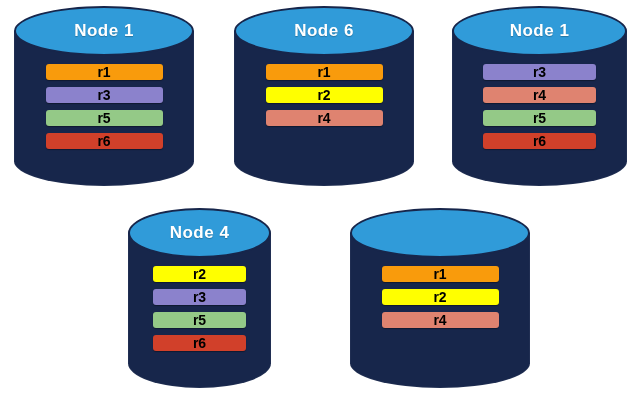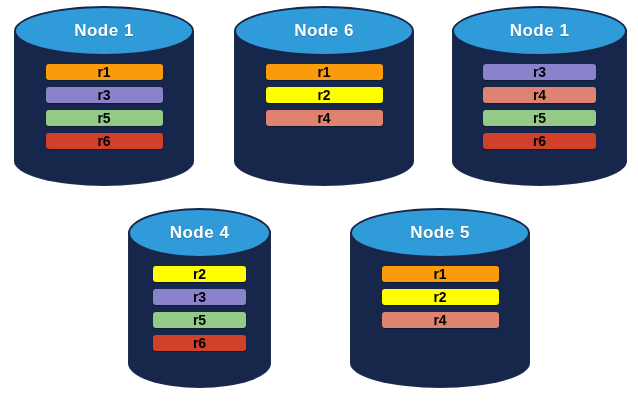--- a/index.html
+++ b/index.html
@@ -147,20 +147,19 @@
         <div class="replica" style="background: rgb(139, 130, 204); color: rgb(0, 0, 0);">r3</div>
         <div class="replica" style="background: rgb(148, 201, 135); color: rgb(0, 0, 0);">r5</div>
         <div class="replica" style="background: rgb(209, 64, 42); color: rgb(0, 0, 0);">r6</div>
       </div>
     </div>
     <div class="node" style="left: 350px; top: 208px; width: 180px; height: 180px;">
       <div class="cyl">
         <div class="cyl-body" style="background: rgb(23, 38, 75);"></div>
         <div class="cyl-top" style="background: rgb(48, 155, 217); border-color: rgb(23, 38, 75);"></div>
       </div>
-      <div class="node-label" style="color: rgb(255, 255, 255);">Node  5</div>
       <div class="replicas">
         <div class="replica" style="background: rgb(249, 155, 12); color: rgb(0, 0, 0);">r1</div>
         <div class="replica" style="background: rgb(255, 255, 0); color: rgb(0, 0, 0);">r2</div>
         <div class="replica" style="background: rgb(223, 131, 112); color: rgb(0, 0, 0);">r4</div>
       </div>
     </div>
   </div>
 
 </body></html>

